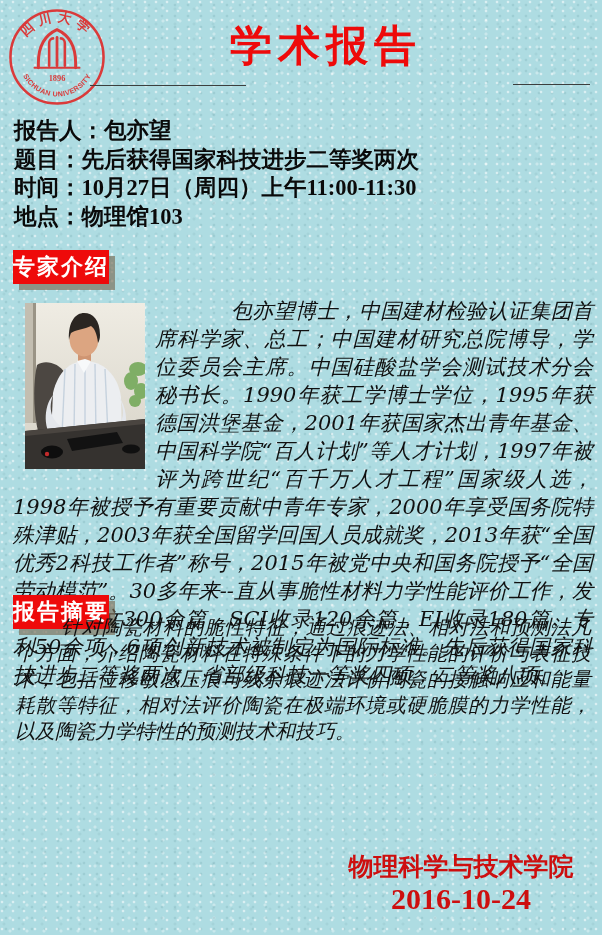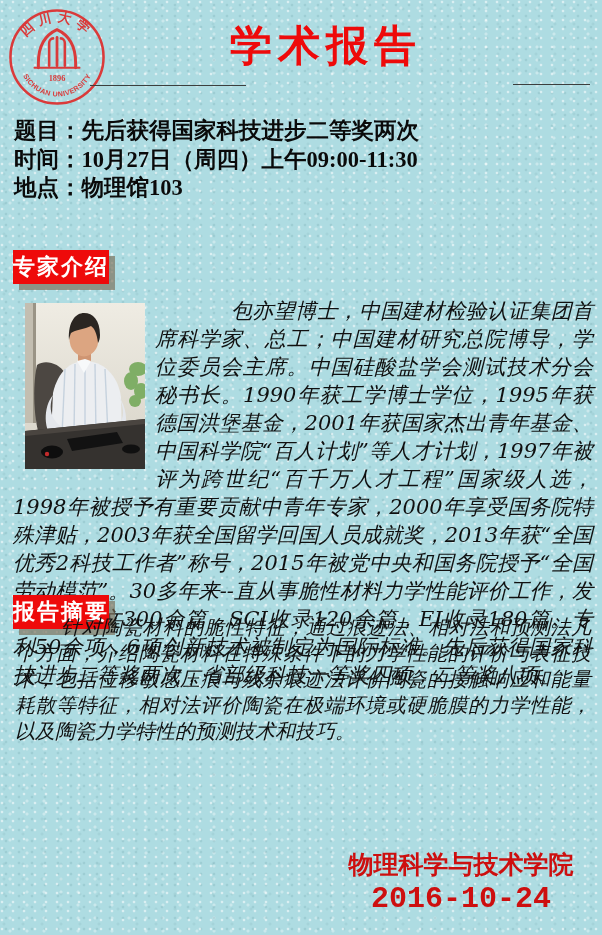--- a/index.html
+++ b/index.html
@@ -85,21 +85,21 @@
     padding-left: 18px;
     text-align: center;
     font-size: 29px; font-weight: bold; color: #e30d0d;
     font-family: "Liberation Serif", serif;
   }
 
   .footer-block {
     position: absolute; top: 850px; left: 345px; width: 232px;
     text-align: center;
     color: #cd0f0f; font-weight: bold;
-    font-family: Liberation Mono, monospace;
+    font-family: Liberation Serif, serif;
   }
   .footer-dept { font-size: 25px; line-height: 33px; }
   .footer-date { font-size: 30px; line-height: 32px; }
 </style>
 </head>
 <body>
 
 <div class="page">
 
   <svg class="seal" viewBox="0 0 100 100" aria-hidden="true">
@@ -124,22 +124,23 @@
     </g>
     <text x="50" y="74.5" text-anchor="middle" font-family="Liberation Serif, serif" font-size="8.5" font-weight="bold" fill="#da3a3a">1896</text>
   </svg>
 
   <div class="page-title">学术报告</div>
 
   <div class="rule rule-left"></div>
   <div class="rule rule-right"></div>
 
   <div class="info-block">
+    <div>报告人：包亦望</div>
     <div>题目：先后获得国家科技进步二等奖两次</div>
-    <div>时间：10月27日（周四）上午09:00-11:30</div>
+    <div>时间：10月27日（周四）上午11:00-11:30</div>
     <div>地点：物理馆103</div>
   </div>
 
   <div class="banner banner-expert">专家介绍</div>
 
   <div class="bio-block">
     <svg class="photo" viewBox="0 0 120 166" aria-hidden="true">
       <defs>
         <linearGradient id="bgGrad" x1="0" y1="0" x2="0" y2="1">
           <stop offset="0" stop-color="#efece3"></stop>

